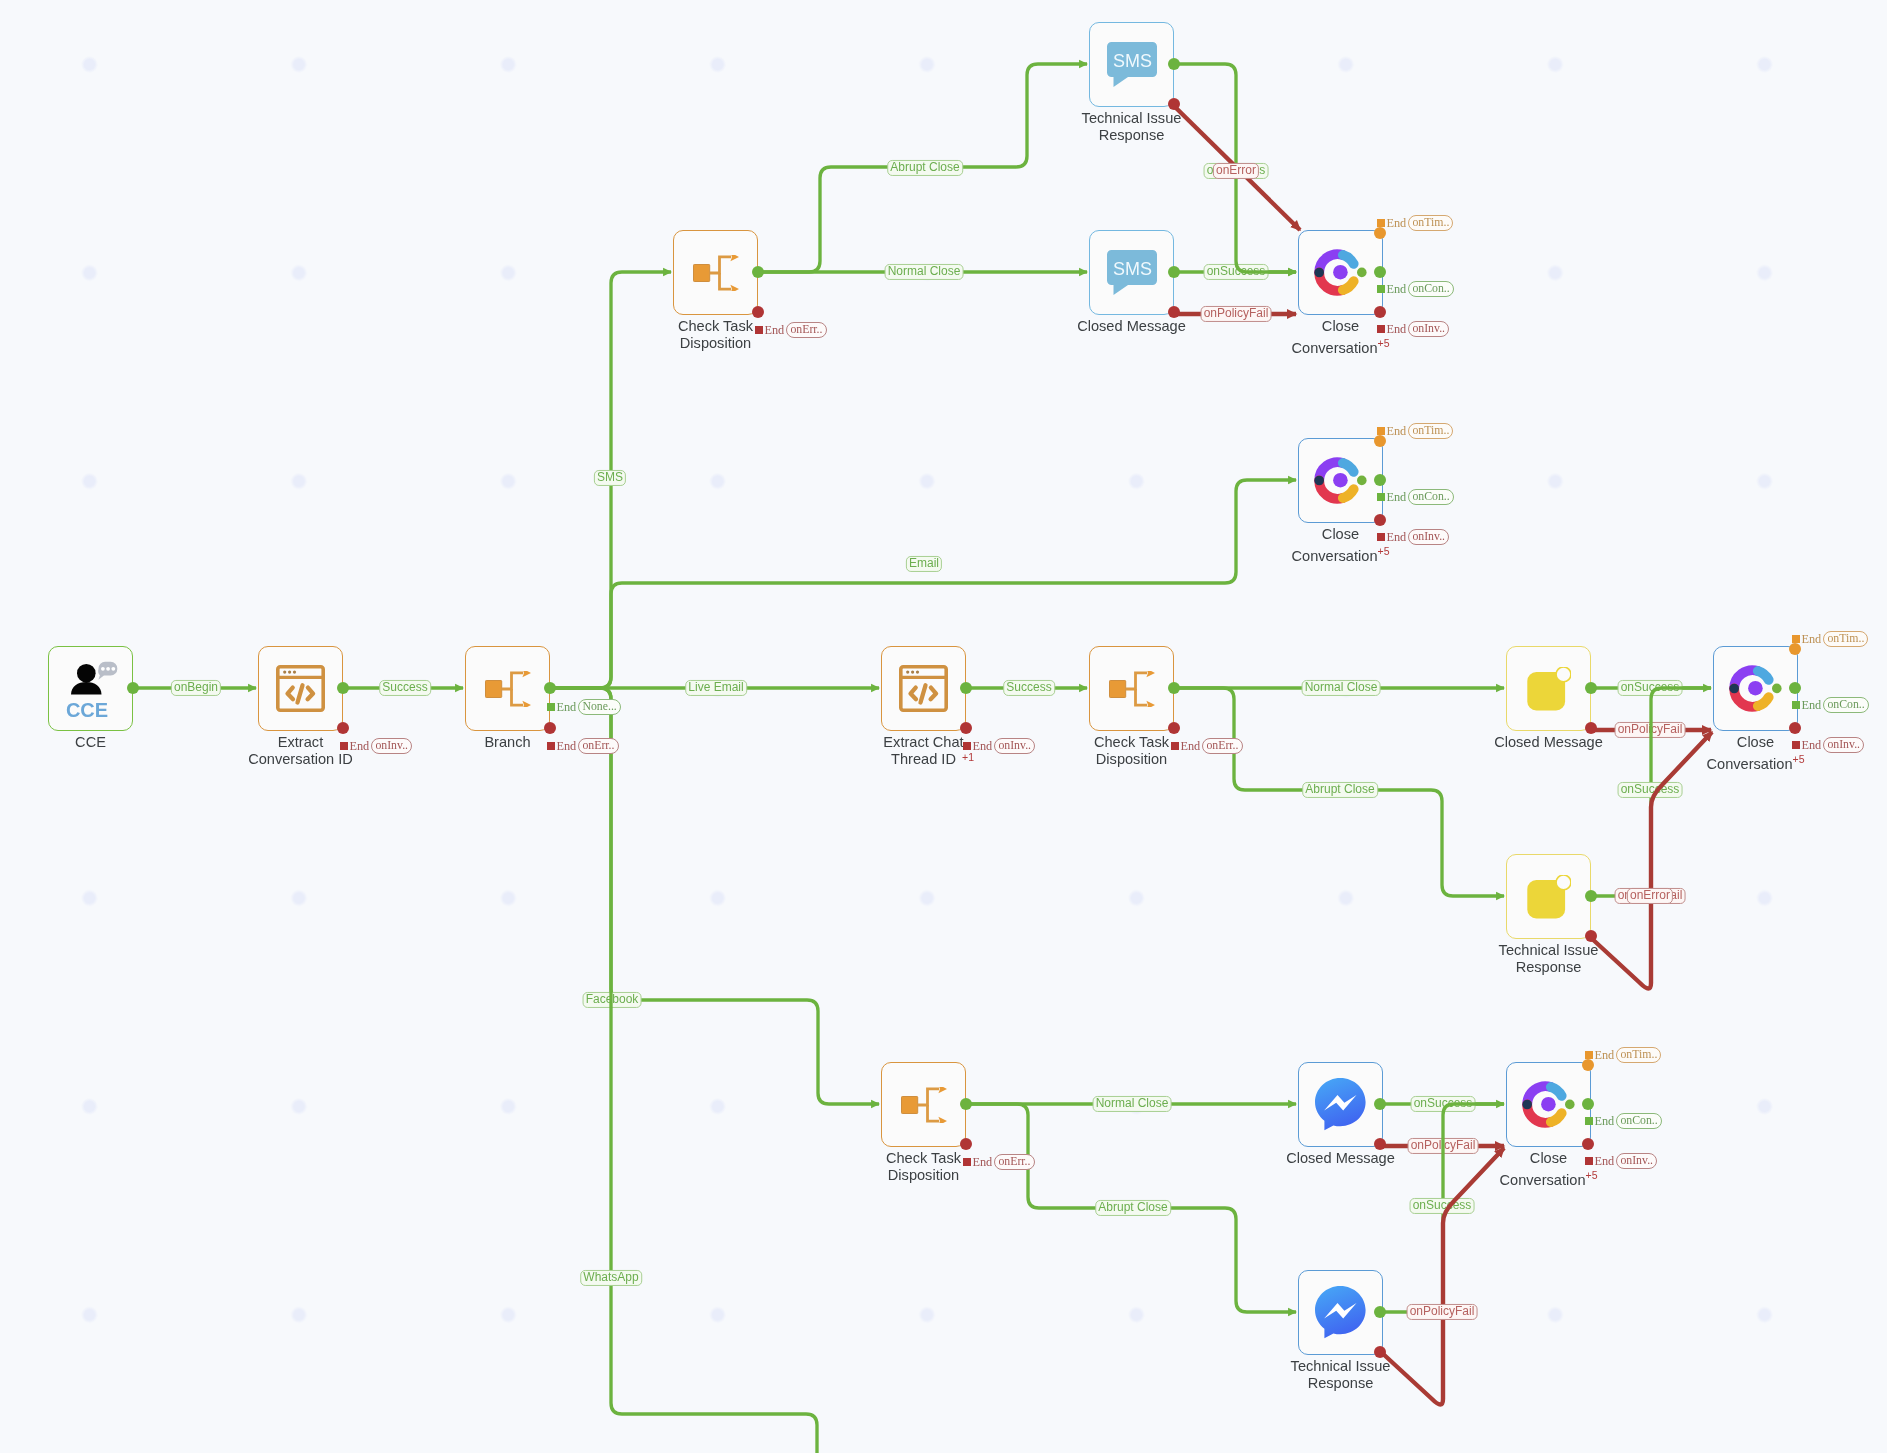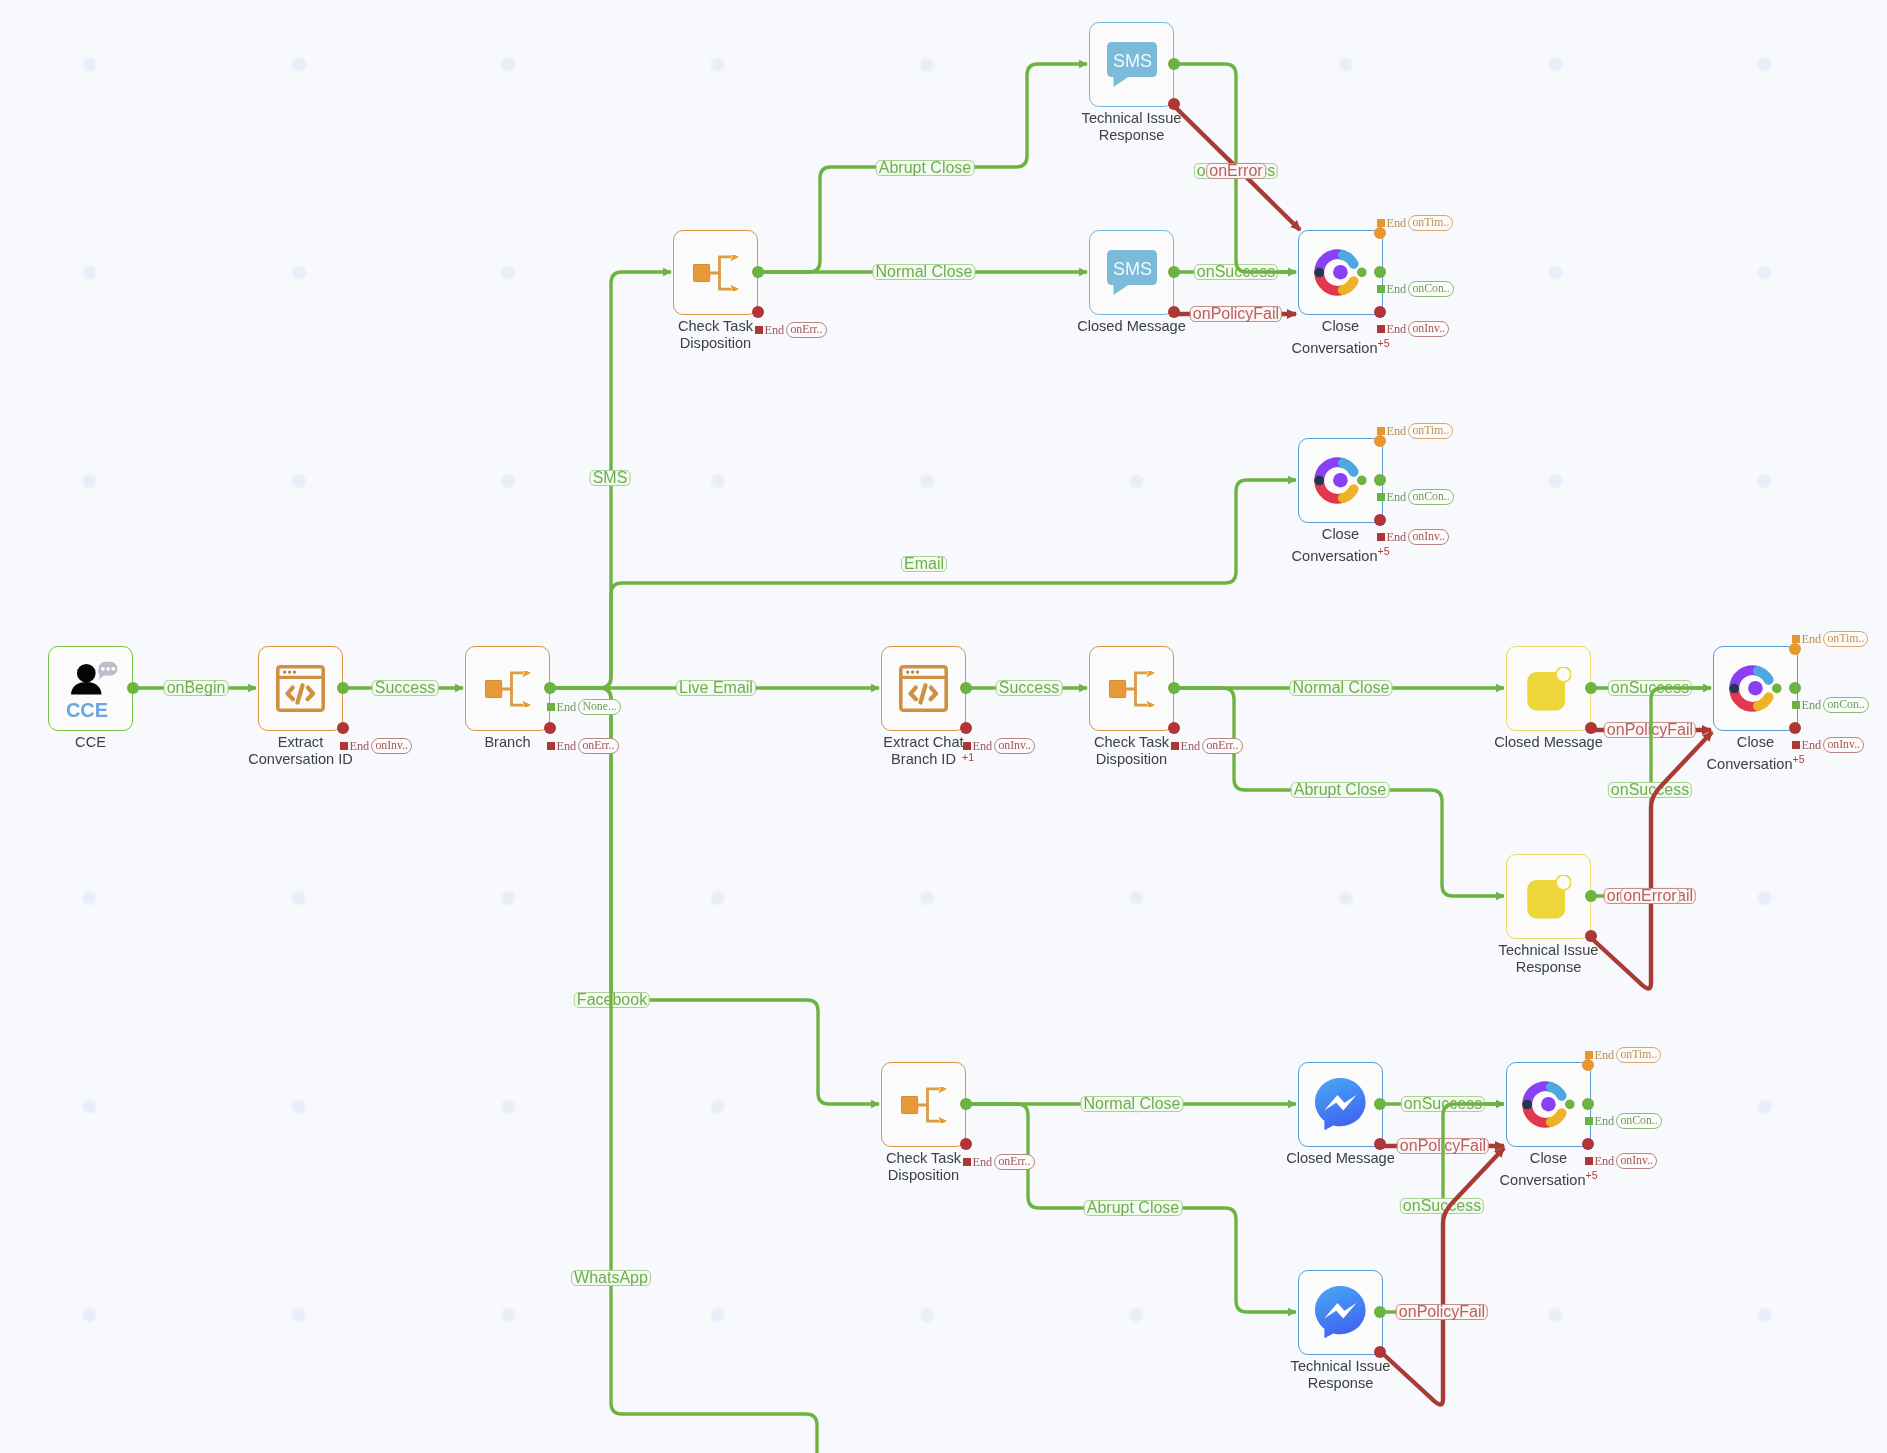--- a/index.html
+++ b/index.html
@@ -40,21 +40,21 @@
           font-family:"Liberation Serif",serif;font-size:12.3px;line-height:12px;}
   .endrow .sq{width:7.6px;height:7.6px;display:inline-block;margin-right:1.8px;flex:none;}
   .endrow .tx{margin-right:2.2px;}
   .endrow .chip{border-radius:8px;padding:1.1px 3px 1.4px;border:1px solid;background:#fdfdfb;line-height:11.5px;font-size:11.8px;}
   .endrow.green{color:#6b9a5b;} .endrow.green .sq{background:#6cb33f;} .endrow.green .chip{border-color:#8cb97a;color:#6b9a5b;background:#fbfdf9;}
   .endrow.red{color:#a35656;} .endrow.red .sq{background:#b03535;} .endrow.red .chip{border-color:#b88484;color:#a35656;background:#fdfafa;}
   .endrow.orange{color:#bd9154;} .endrow.orange .sq{background:#e8972e;} .endrow.orange .chip{border-color:#d5a870;color:#bd9154;background:#fdfbf8;}
 
   
   .elabel{position:absolute;transform:translate(-50%,-50%);white-space:nowrap;
-      font-size:16px;line-height:11.8px;padding:1.1px 2.1px 1.2px;border-radius:5px;border:1px solid;}
+      font-size:12px;line-height:11.8px;padding:1.1px 2.1px 1.2px;border-radius:5px;border:1px solid;}
   .elabel.green{color:#6cae4f;border-color:#a8cf92;background:#f4faf0;}
   .elabel.red{color:#b5615f;border-color:#c08d8b;background:#fdf6f5;}
 </style>
 </head>
 <body>
 
 <div id="canvas">
   <div id="edges">
       <svg class="layer" width="0" height="0" aria-hidden="true">
         <defs>
@@ -291,21 +291,21 @@
      <rect x="1.8" y="1.8" width="45.4" height="43.4" rx="2.4" fill="none" stroke="#cf9141" stroke-width="3.6"></rect>
      <line x1="1.8" y1="12.4" x2="47.2" y2="12.4" stroke="#cf9141" stroke-width="3.2"></line>
      <circle cx="8.7" cy="7.1" r="1.6" fill="#a97f47"></circle>
             <circle cx="13.6" cy="7.1" r="1.6" fill="#a97f47"></circle>
             <circle cx="18.5" cy="7.1" r="1.6" fill="#a97f47"></circle>
      <path d="M16.7 22.6 L11.5 28.6 L17 34.3" fill="none" stroke="#cf9141" stroke-width="4.3" stroke-linecap="round" stroke-linejoin="round"></path>
      <path d="M31.9 22.6 L37.1 28.6 L31.6 34.3" fill="none" stroke="#cf9141" stroke-width="4.3" stroke-linecap="round" stroke-linejoin="round"></path>
      <path d="M26.5 20.3 L21.5 37.5" fill="none" stroke="#cf9141" stroke-width="4.3" stroke-linecap="round"></path>
    </svg>
         </div>
-        <div class="nlabel" title="Extract Chat Thread ID"><span>Extract Chat</span><br><span>Branch ID</span></div>
+        <div class="nlabel" title="Extract Chat Thread ID"><span>Extract Chat</span><br><span>Thread ID</span></div>
         <div class="nsub2" style="left:81px;top:105px">+1</div>
       </div>
       <div class="node" style="left: 1089px; top: 646px;">
         <div class="nbox orange"></div>
         <div class="nicon">
    <svg width="46" height="36" viewBox="0 0 46 36">
      <rect x="0.5" y="9.5" width="16.2" height="17" rx="0.8" fill="#e89a36" stroke="#cf8e3e" stroke-width="1"></rect>
      <path d="M16.7 18 H26.5 V1.9 H38.2" fill="none" stroke="#dc9a43" stroke-width="2.8" stroke-linejoin="miter"></path>
      <path d="M26.5 18 V34.1 H38.2" fill="none" stroke="#dc9a43" stroke-width="2.8" stroke-linejoin="miter"></path>
      <path d="M37.4 -2.4 L46 1.9 L37.4 6.2 L39.1 1.9 Z" fill="#e89a36"></path>

